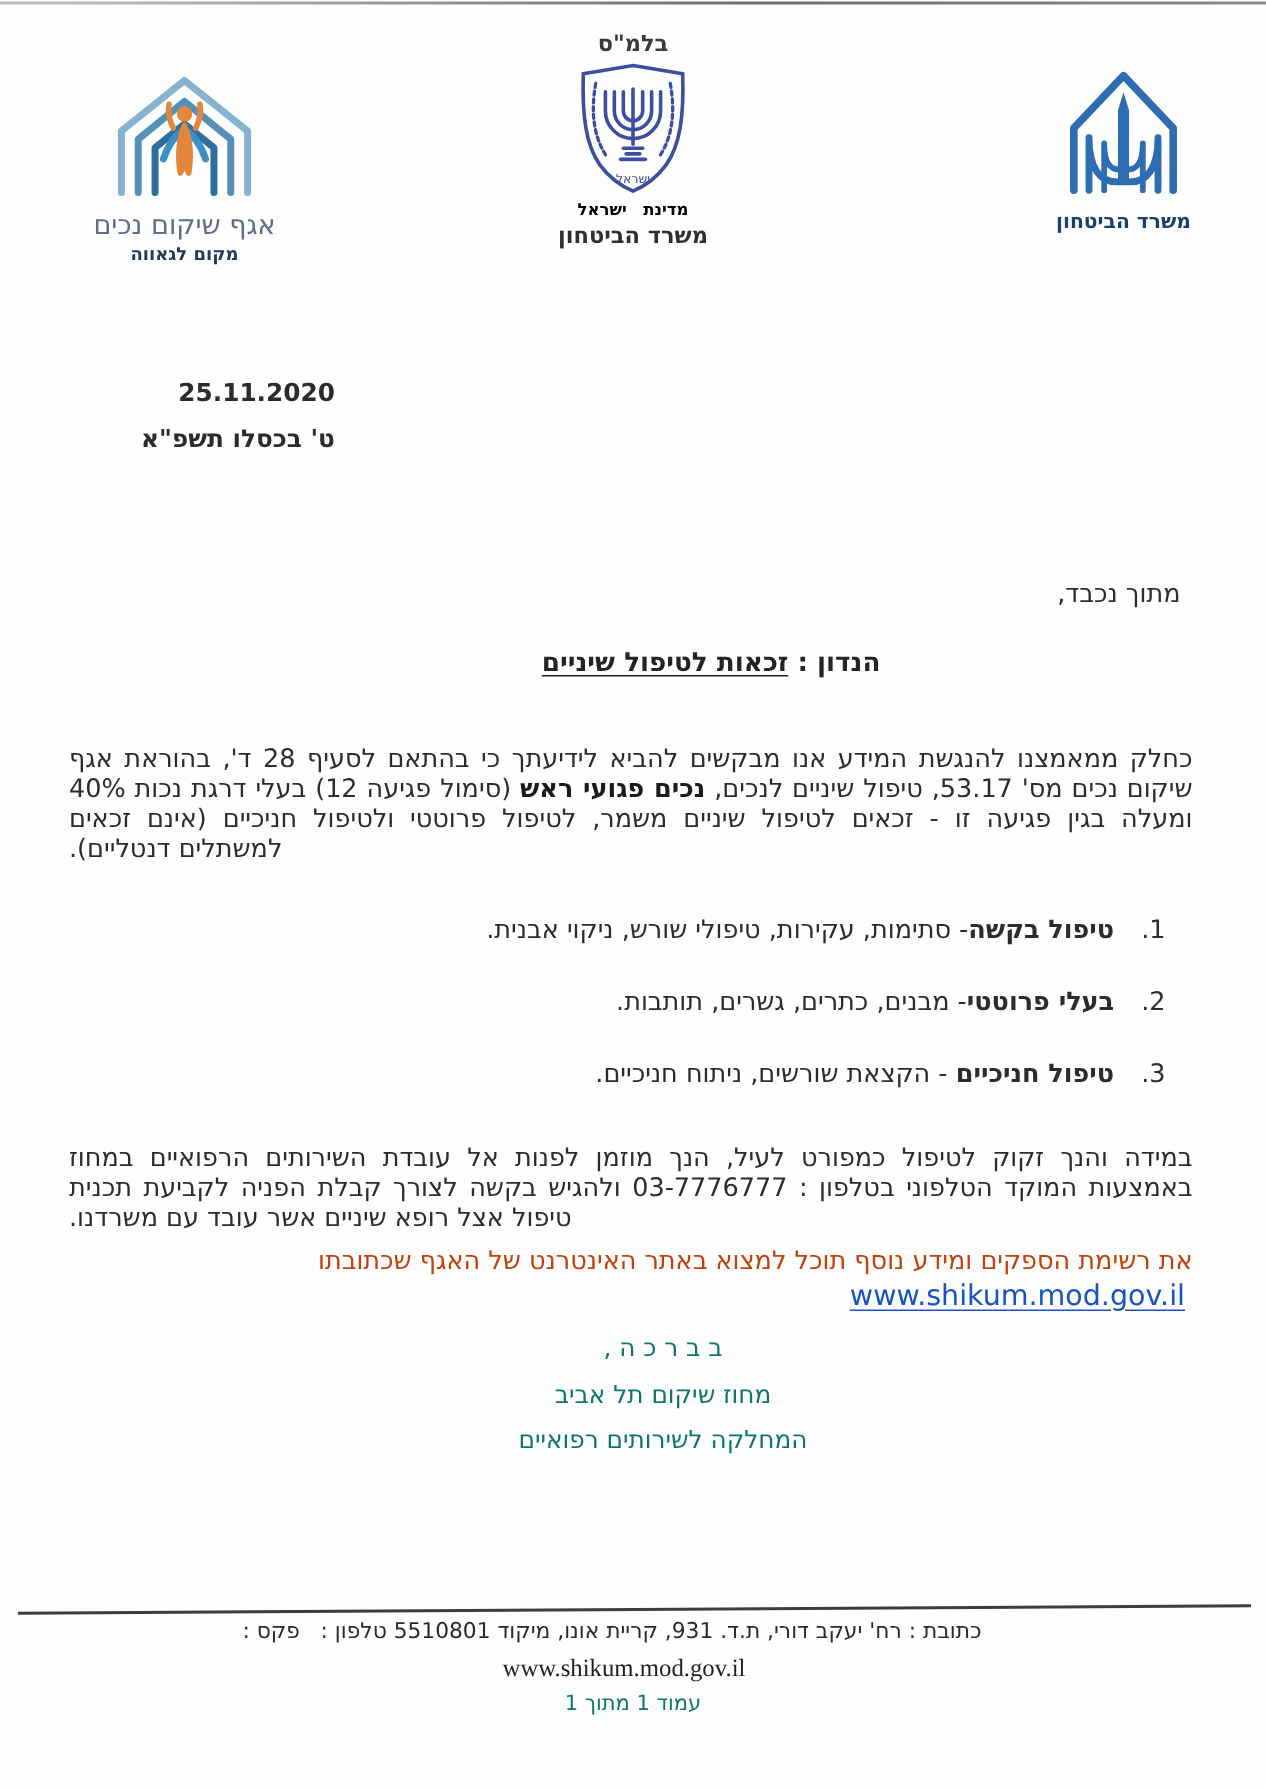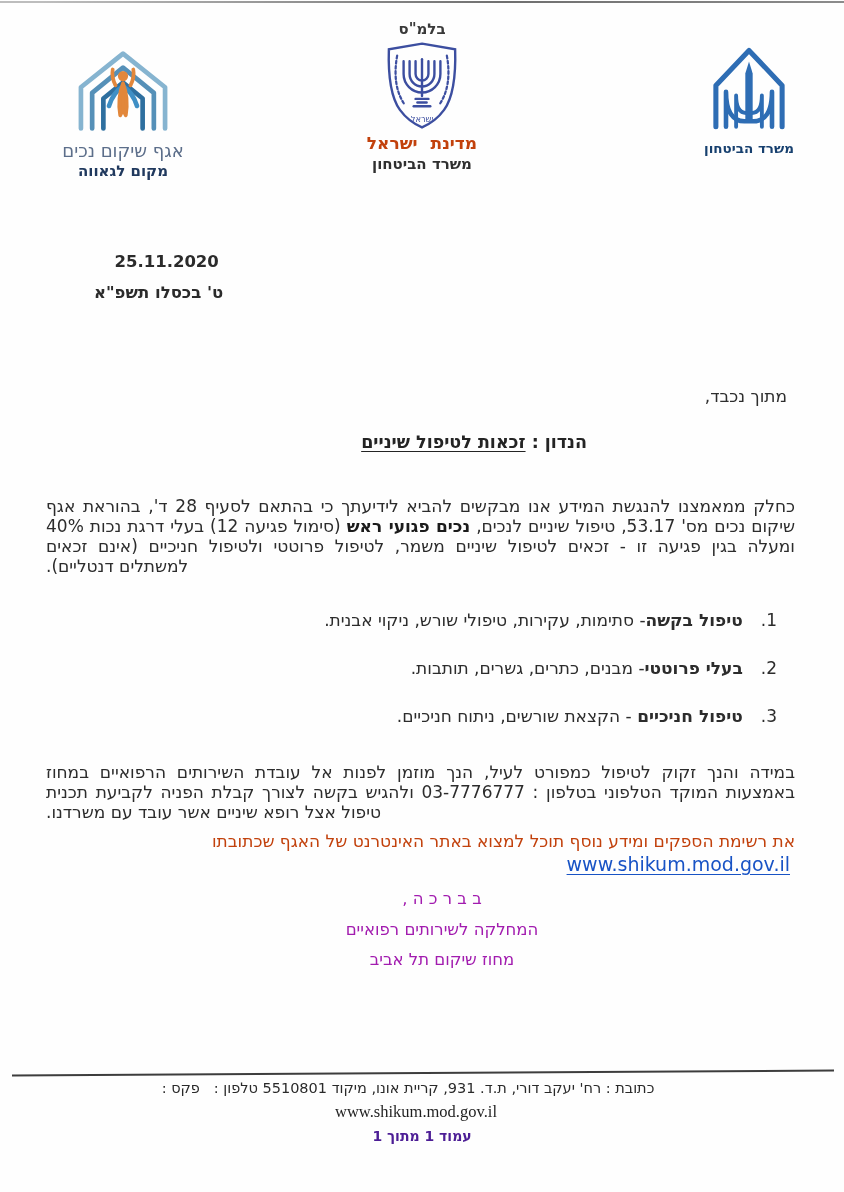--- a/index.html
+++ b/index.html
@@ -9,57 +9,57 @@
     font-family:"DejaVu Sans","Liberation Sans",sans-serif;
     color:#2e2e2e;direction:rtl;
   }
   .scan-line{position:absolute;top:1px;left:0;right:0;height:2px;
     background:linear-gradient(to left,#8c8c8c,#6f6f6f 40%,#bdbdbd 95%);}
   
   .center-head{position:absolute;top:20px;left:50%;transform:translateX(-50%);
     text-align:center;width:220px;}
   .classification{font-size:15px;font-weight:bold;color:#3a3a3a;margin-bottom:2px;}
   .emblem{display:block;margin:0 auto;}
-  .state-line1{font-size:17px;font-weight:bold;color:#c2410c;word-spacing:7px;margin-top:1px;}
+  .state-line1{font-size:11px;font-weight:bold;color:#000000;word-spacing:7px;margin-top:1px;}
   .state-line2{font-size:15px;font-weight:bold;color:#2f2f2f;margin-top:2px;}
   .rehab-logo{position:absolute;top:48px;left:unset;right:unset;left:58px;width:130px;text-align:center;direction:rtl;}
   .rehab-cap1{font-size:18px;color:#5c6e8a;margin-top:2px;}
-  .rehab-cap2{font-size:15px;font-weight:bold;color:#20395e;margin-top:1px;}
+  .rehab-cap2{font-size:12px;font-weight:bold;color:#20395e;margin-top:1px;}
   .mod-logo{position:absolute;top:44px;right:36px;width:118px;text-align:center;}
   .mod-cap{font-size:13.5px;font-weight:bold;color:#17406f;margin-top:0px;}
   
-  .date-block{position:absolute;top:246px;right:unset;left:94px;text-align:center;line-height:31px;}
+  .date-block{position:absolute;top:246px;right:unset;left:94px;text-align:right;line-height:31px;}
   .date-greg{direction:ltr;font-size:16.5px;font-weight:bold;color:#2b2b2b;padding-left:16px;}
   .date-heb{font-size:16.5px;font-weight:bold;color:#2b2b2b;}
   
   .salutation{position:absolute;top:386px;right:57px;font-size:17px;}
   .subject{position:absolute;top:432px;right:257px;font-size:17.5px;font-weight:bold;color:#242424;}
   .subject u{text-underline-offset:3px;}
   .para{position:absolute;right:49px;left:46px;font-size:17px;line-height:20px;
     text-align:justify;text-align-last:left;color:#2c2c2c;}
   .para b{color:#1b1b1b;}
   #para1{top:479px;}
   #para2{top:745px;}
   .list-item{position:absolute;right:67px;left:46px;display:flex;gap:18px;font-size:17px;color:#2c2c2c;}
   #item1{top:610px;} #item2{top:658px;} #item3{top:706px;}
   .item-num{flex:0 0 auto;}
   .suppliers-line{position:absolute;top:831px;right:49px;font-size:17px;color:#c2410c;}
   .website-link{position:absolute;top:853px;right:54px;font-size:19px;color:#1853c5;
     text-decoration:underline;text-underline-offset:3px;}
   .closing-block{position:absolute;top:884px;left:242px;width:400px;text-align:center;
-    font-size:16.5px;line-height:30.5px;color:#a21caf;}
+    font-size:16.5px;line-height:30.5px;color:#0f766e;}
   
   .footer-divider{position:absolute;top:1072px;left:12px;right:10px;height:0;
     border-top:2px solid #3d3d3d;transform:rotate(-0.35deg);}
   .footer-address{position:absolute;top:1080px;left:0;right:0;text-align:center;
     font-size:14.5px;color:#2a2a2a;white-space:pre;transform:translateX(-14px);}
   .footer-url{position:absolute;top:1102px;left:0;right:0;text-align:center;
     font-family:"Liberation Serif","DejaVu Serif",serif;font-size:16.5px;color:#1f1f1f;
     transform:translateX(-6px);direction:ltr;}
-  .page-number{position:absolute;top:1128px;left:0;right:0;text-align:center;font-size:14px;color:#4c1d95;font-weight:bold;}
+  .page-number{position:absolute;top:1128px;left:0;right:0;text-align:center;font-size:14px;color:#0f766e;}
 </style>
 </head>
 <body>
 
 <div class="page">
   <div class="scan-line"></div>
 
   <div class="rehab-logo">
     <svg width="104" height="86" viewBox="0 0 110 92">
       <g fill="none" stroke-linecap="round" stroke-linejoin="round">
@@ -134,21 +134,21 @@
     <span><b>טיפול חניכיים</b><span> - הקצאת שורשים, ניתוח חניכיים.</span></span>
   </div>
 
   <p class="para" id="para2">במידה והנך זקוק לטיפול כמפורט לעיל, הנך מוזמן לפנות  אל עובדת השירותים הרפואיים במחוז באמצעות המוקד הטלפוני בטלפון : 03-7776777  ולהגיש בקשה לצורך קבלת הפניה לקביעת תכנית טיפול אצל רופא שיניים אשר עובד עם משרדנו.</p>
 
   <div class="suppliers-line">את רשימת הספקים ומידע נוסף תוכל למצוא באתר האינטרנט של האגף שכתובתו</div>
   <a class="website-link" href="#">www.shikum.mod.gov.il</a>
 
   <div class="closing-block">
     <div>ב ב ר כ ה ,</div>
+    <div>מחוז שיקום תל אביב</div>
     <div>המחלקה לשירותים רפואיים</div>
-    <div>מחוז שיקום תל אביב</div>
   </div>
 
   <div class="footer-divider"></div>
   <div class="footer-address">כתובת : רח' יעקב דורי, ת.ד. 931, קריית אונו, מיקוד 5510801 טלפון :   פקס :</div>
   <div class="footer-url">www.shikum.mod.gov.il</div>
   <div class="page-number">עמוד 1 מתוך 1</div>
 </div>
 
 </body></html>

